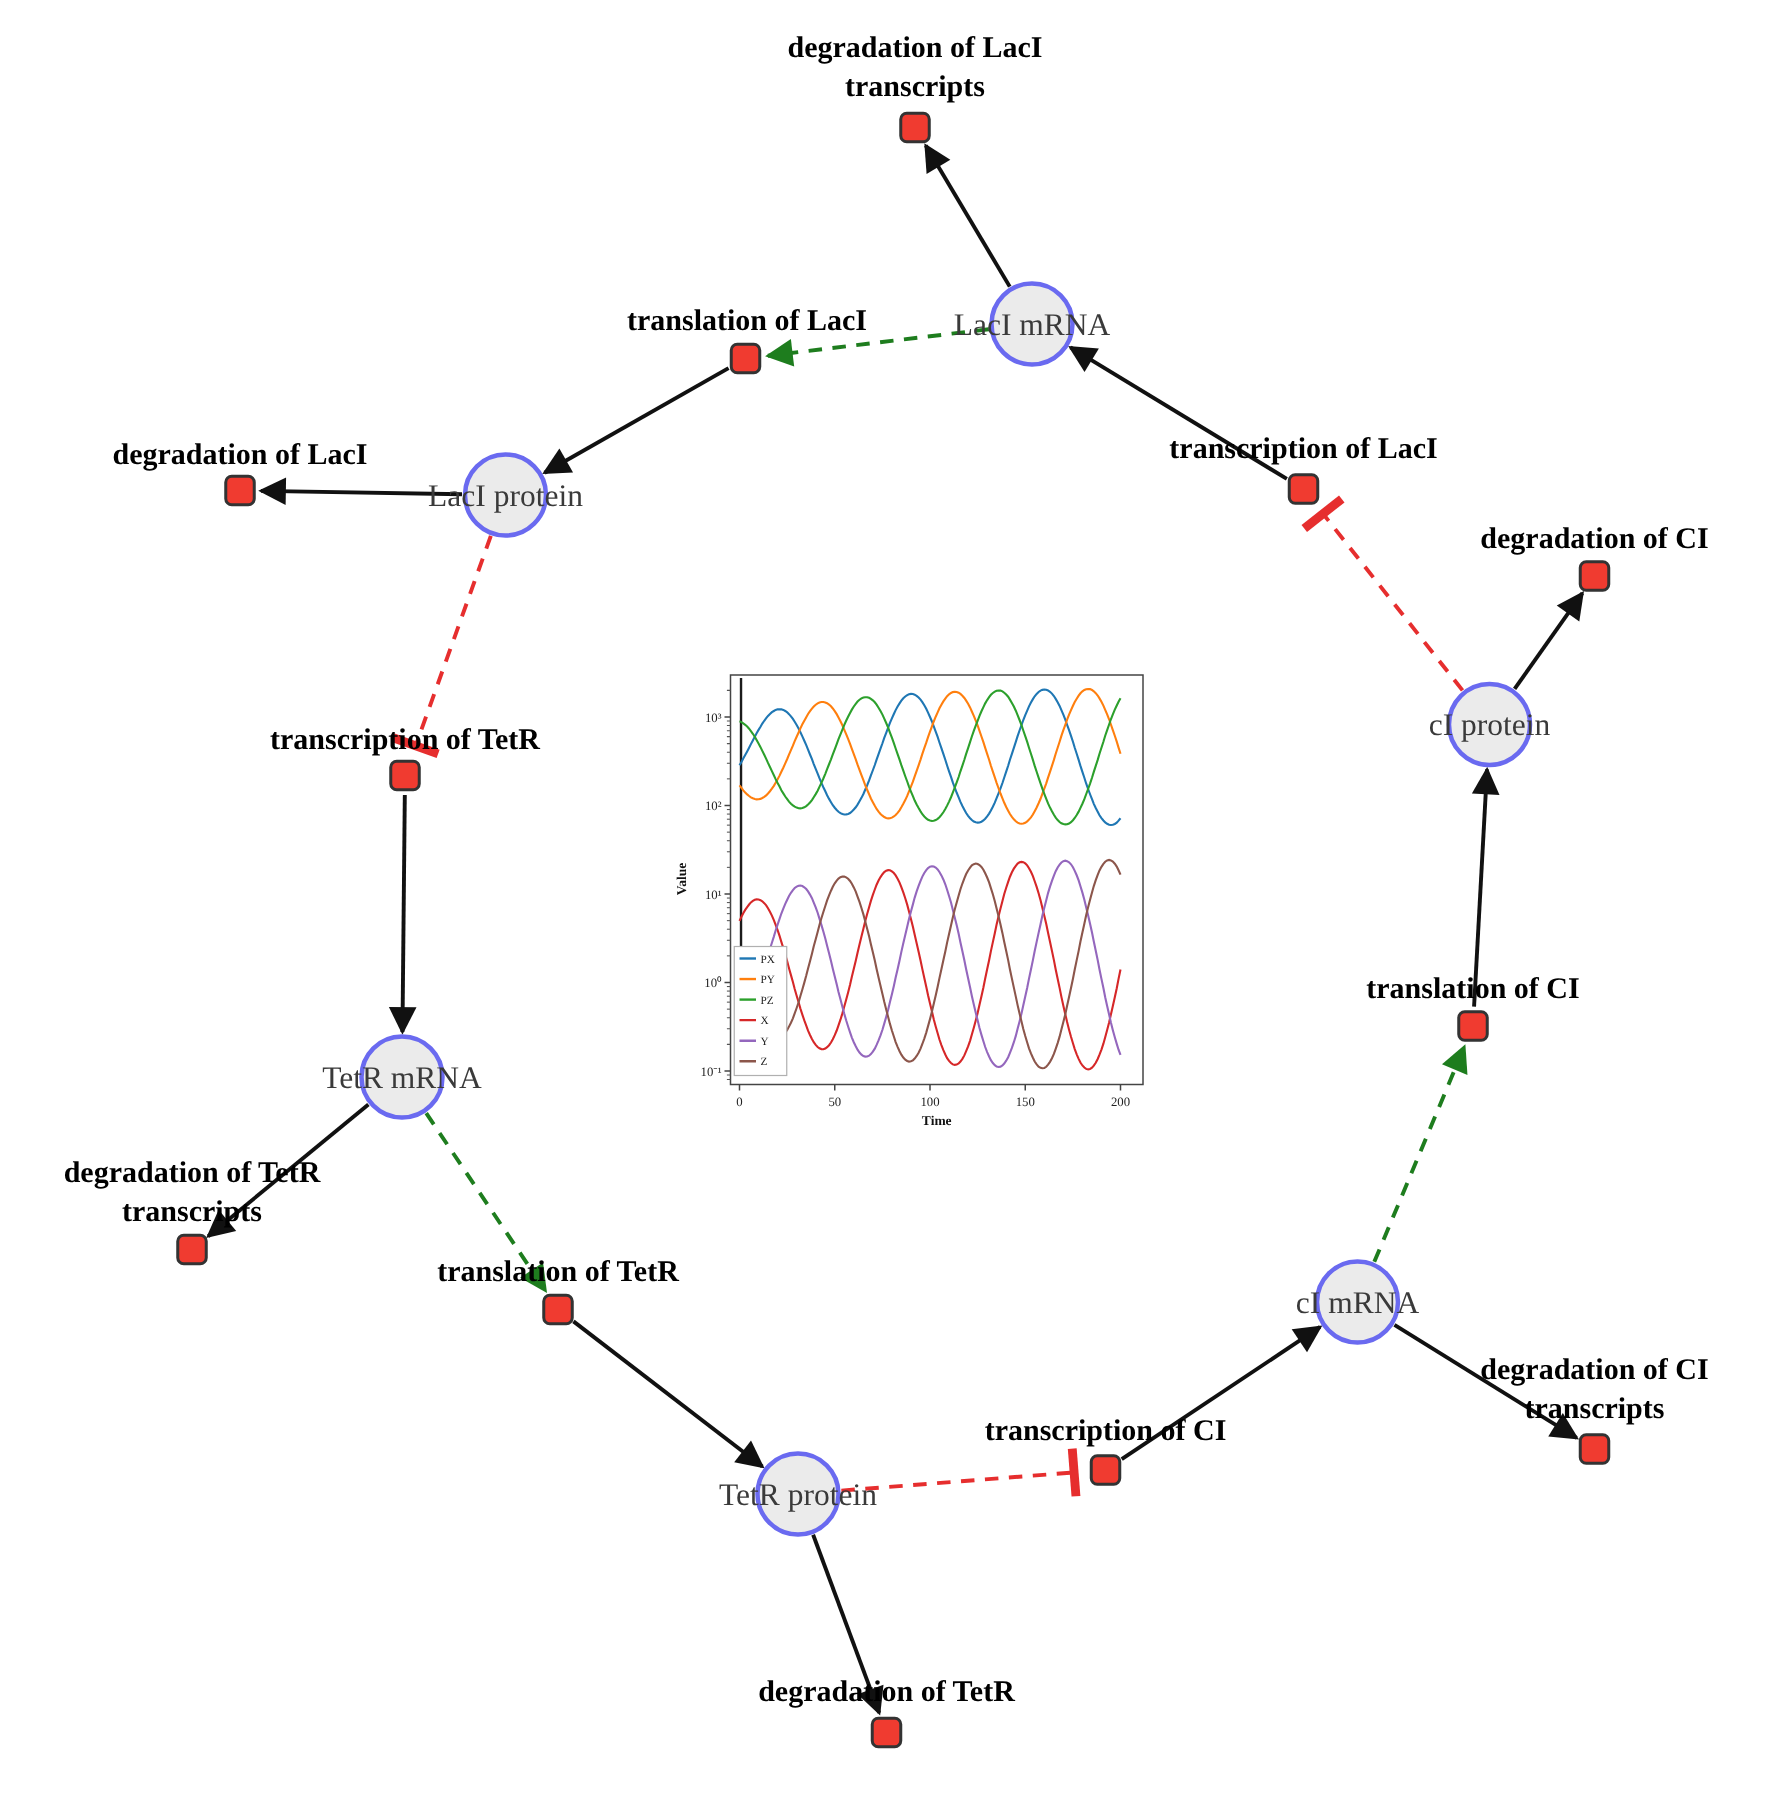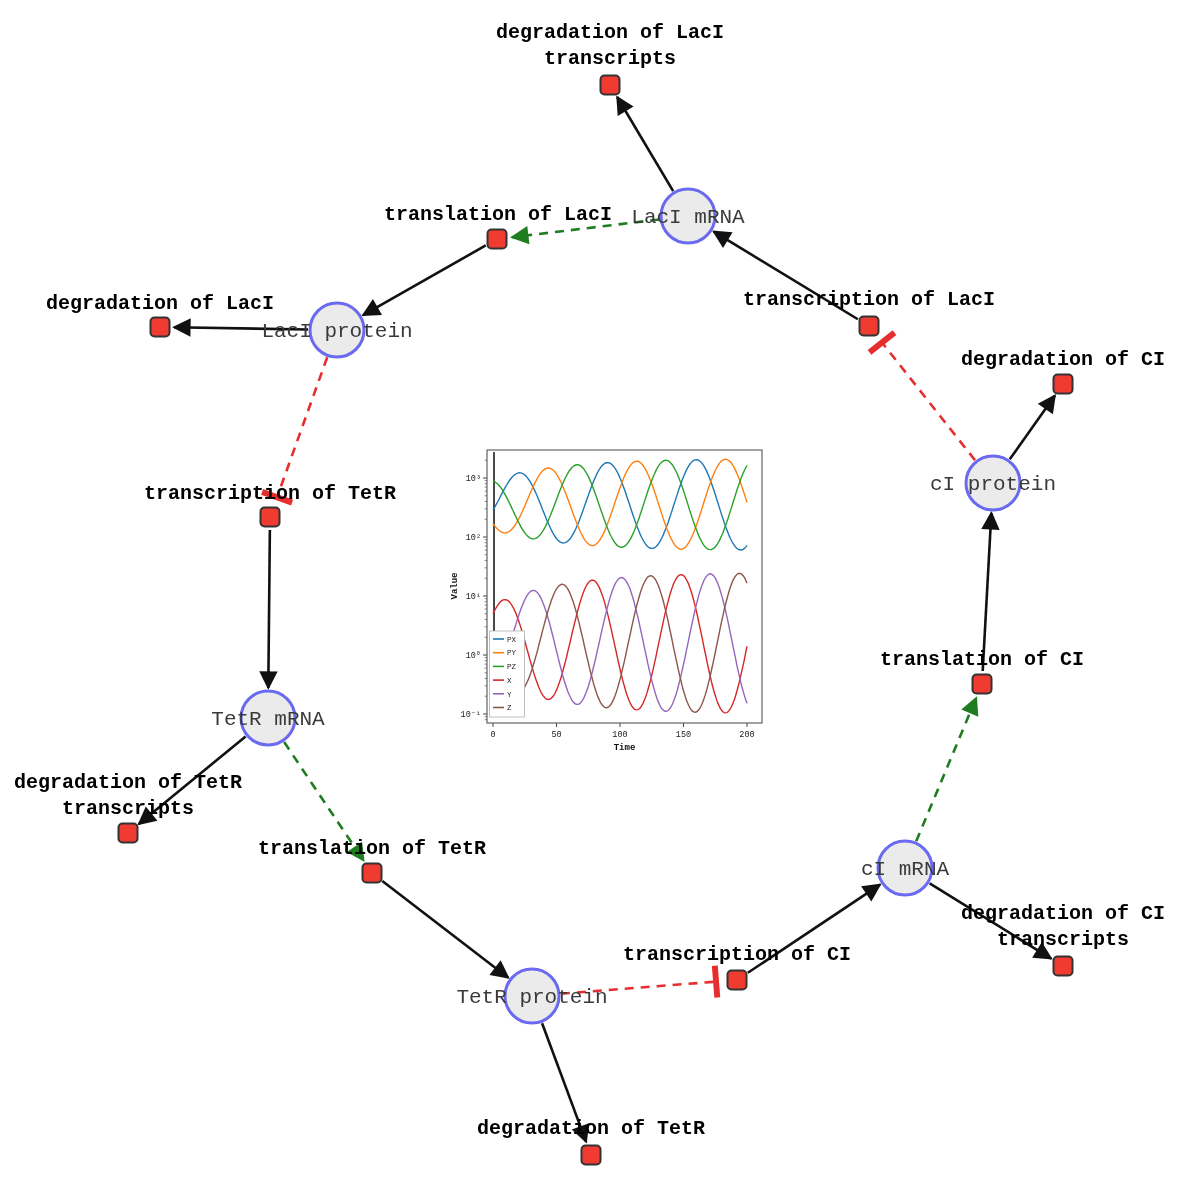--- a/index.html
+++ b/index.html
@@ -1,17 +1,17 @@
 <!DOCTYPE html>
 <html><head>
 <meta charset="utf-8">
 <style>
   html,body{margin:0;padding:0;background:#fff;}
   #stage{position:relative;width:1189px;height:1200px;background:#fff;overflow:hidden;
-         font-family:Liberation Mono, monospace;}
+         font-family:Liberation Serif, serif;}
   #network-svg{position:absolute;left:0;top:0;}
   #chart-svg{position:absolute;left:446px;top:444px;}
   .species-label{font-size:21px;fill:#3a3a3a;}
   .reaction-label{font-size:20px;font-weight:bold;fill:#000;}
   .tick-label{font-size:8.5px;fill:#222;}
   .axis-label{font-size:9px;font-weight:bold;fill:#111;}
   .legend-label{font-size:7.5px;fill:#222;}
   text{user-select:none;}
 </style>
 </head>

